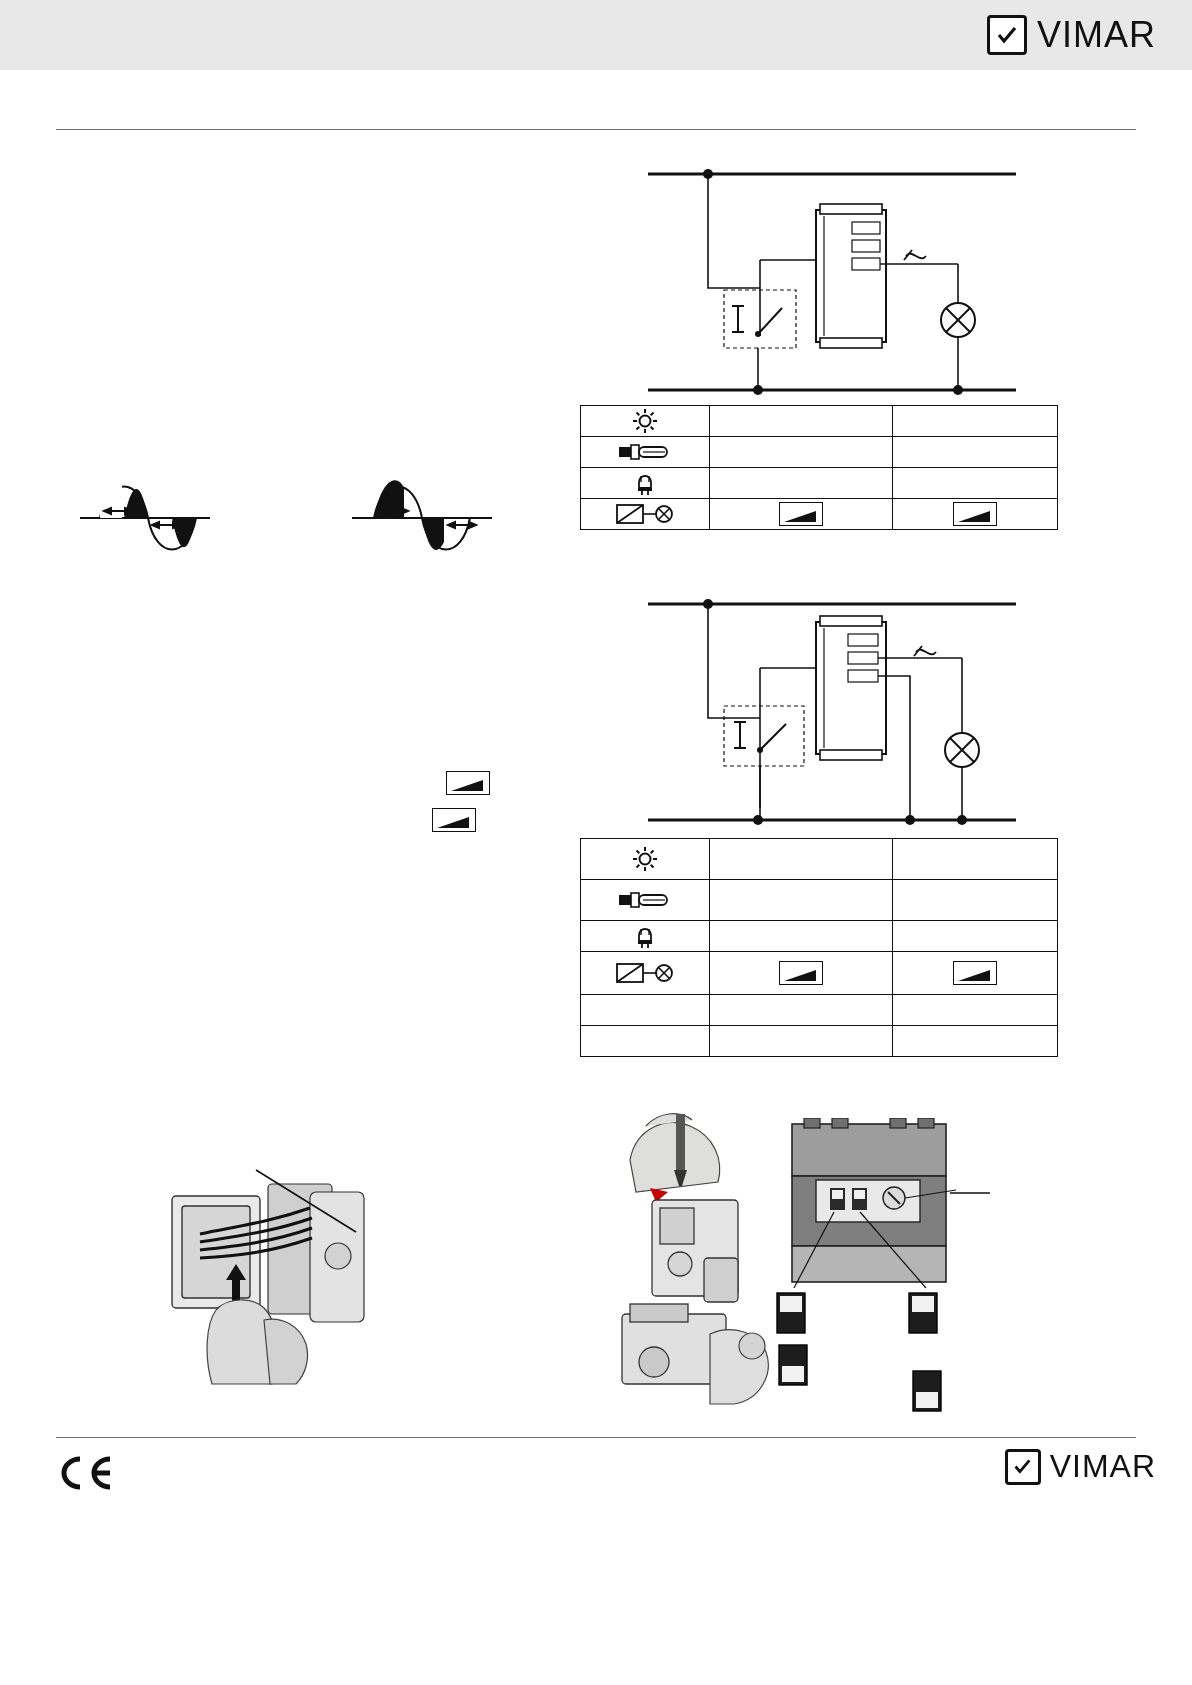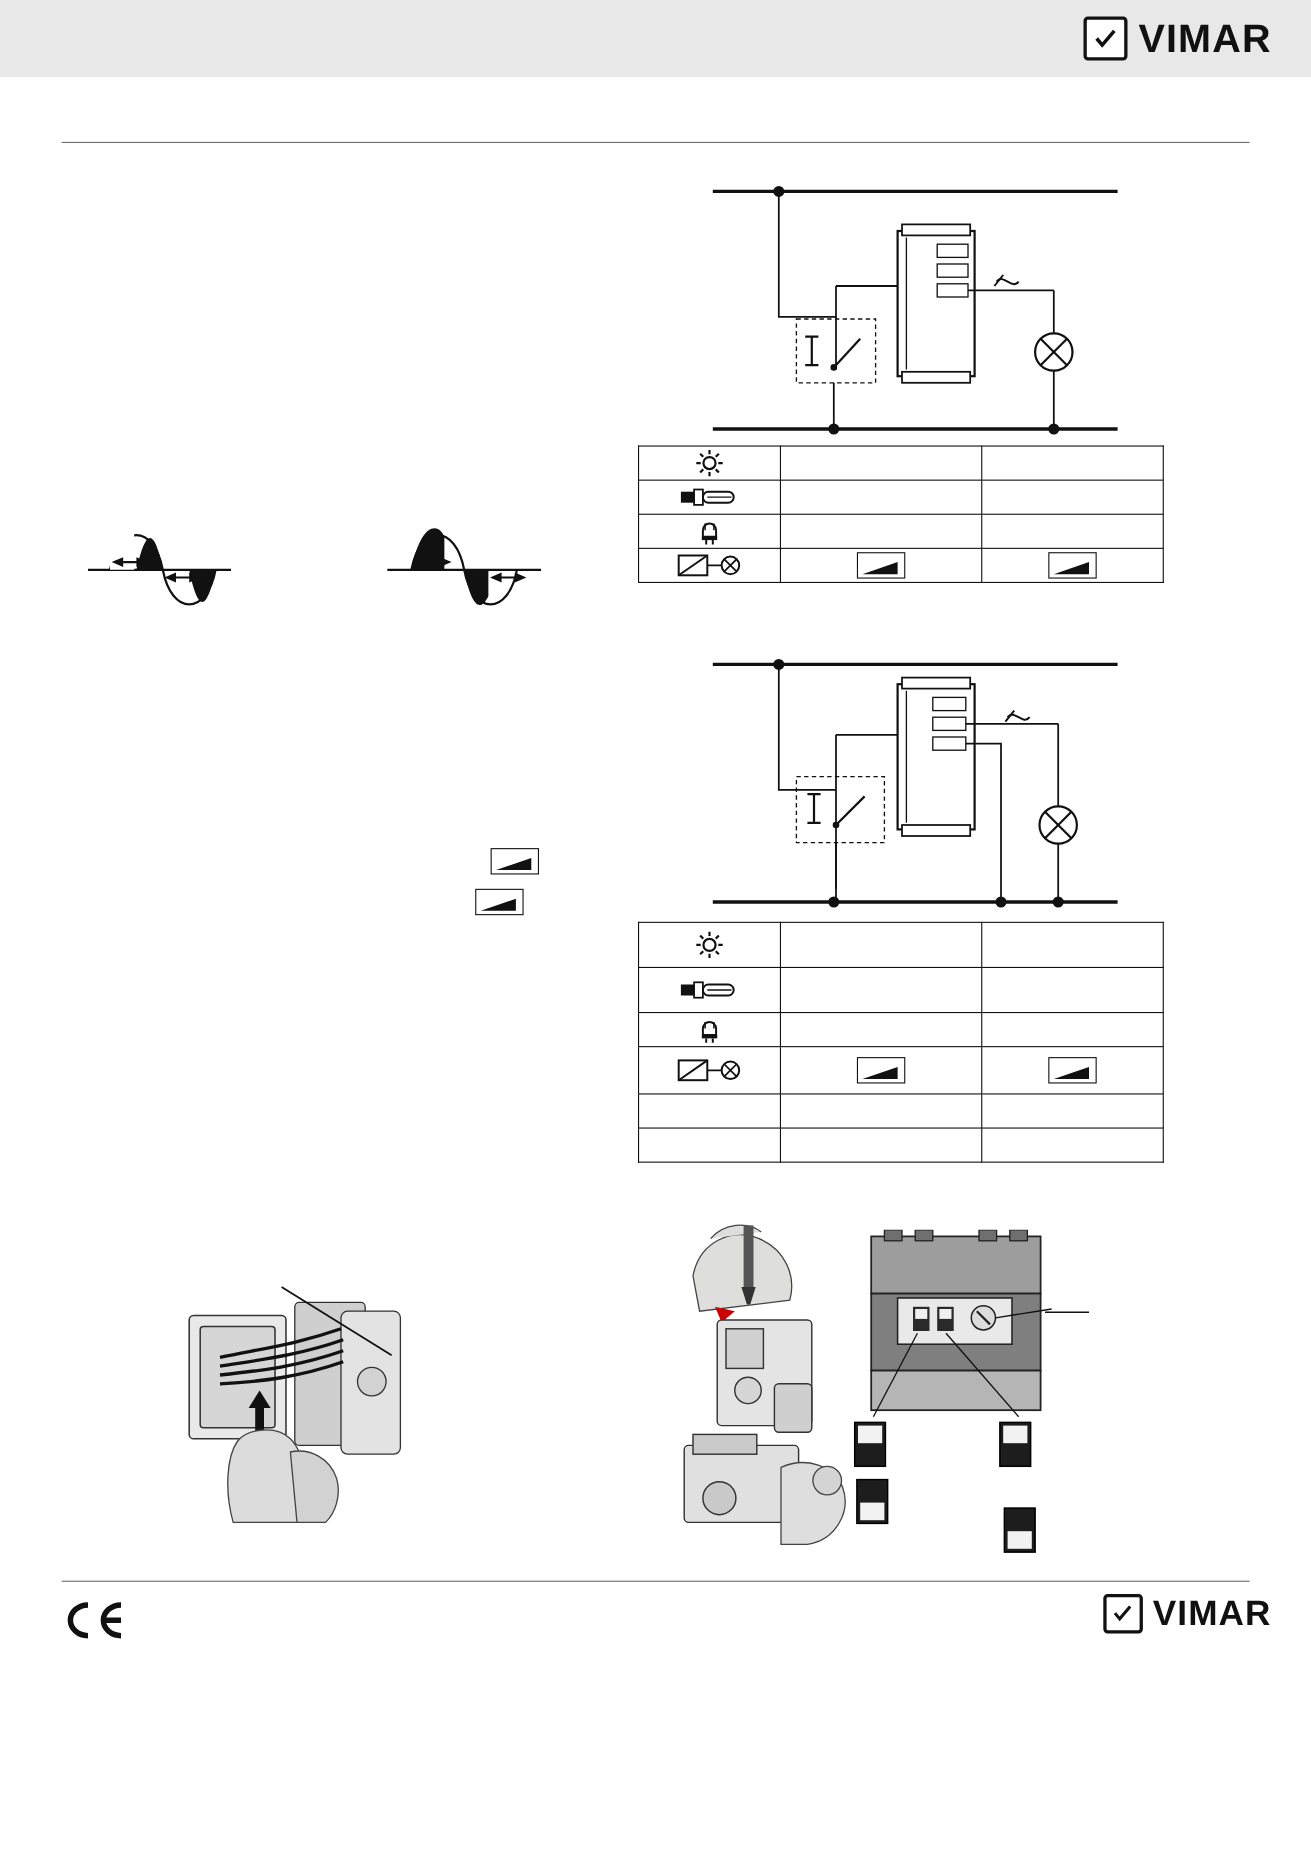--- a/index.html
+++ b/index.html
@@ -22,21 +22,21 @@
     position:absolute;right:36px;top:14px;
     display:flex;align-items:center;gap:10px;
   }
   .brand-mark{
     width:34px;height:34px;border:3px solid #111;border-radius:4px;
     display:flex;align-items:center;justify-content:center;
     background:#fff;
   }
   .brand-mark svg{display:block;}
   .brand-text{
-    font-size:36px;font-weight:bold;letter-spacing:1px;color:#111;
+    font-size:36px;font-weight:normal;letter-spacing:1px;color:#111;
     font-family:"Liberation Sans", sans-serif;
   }
 
   .rule{
     position:absolute;left:56px;width:1080px;height:1px;background:#6d6d6d;
   }
   .rule.top{top:129px;}
   .rule.bottom{top:1437px;}
 
   

